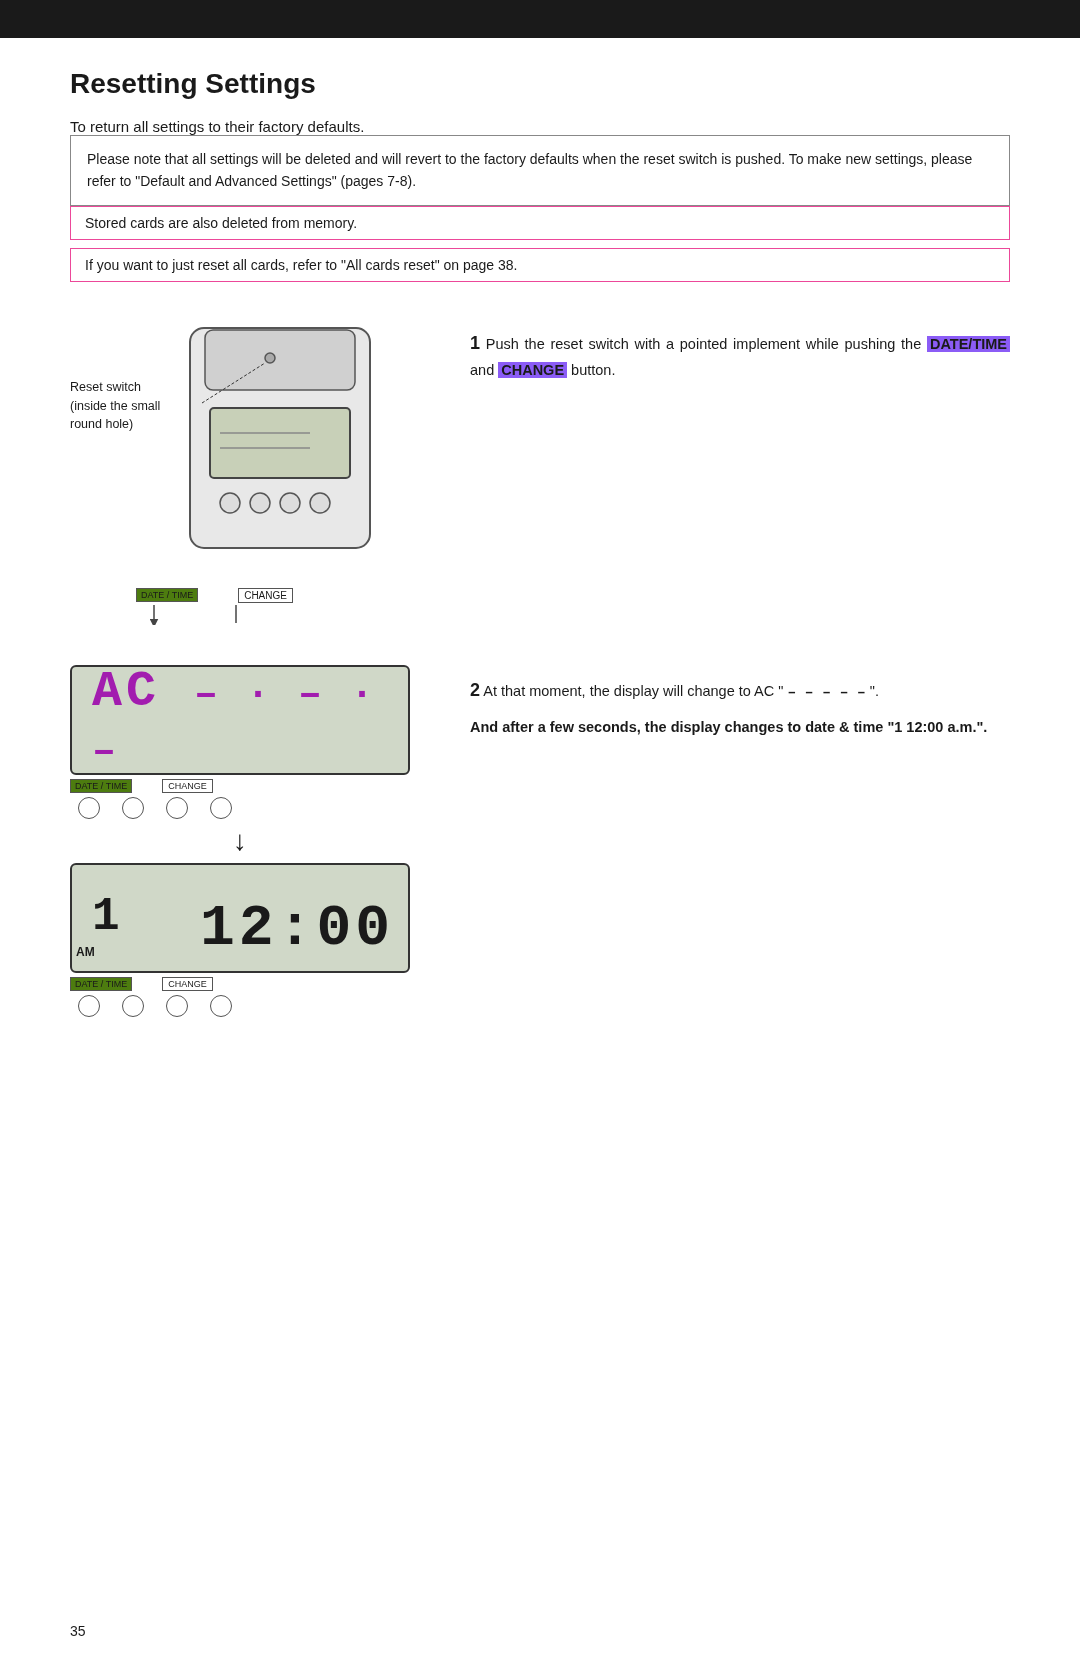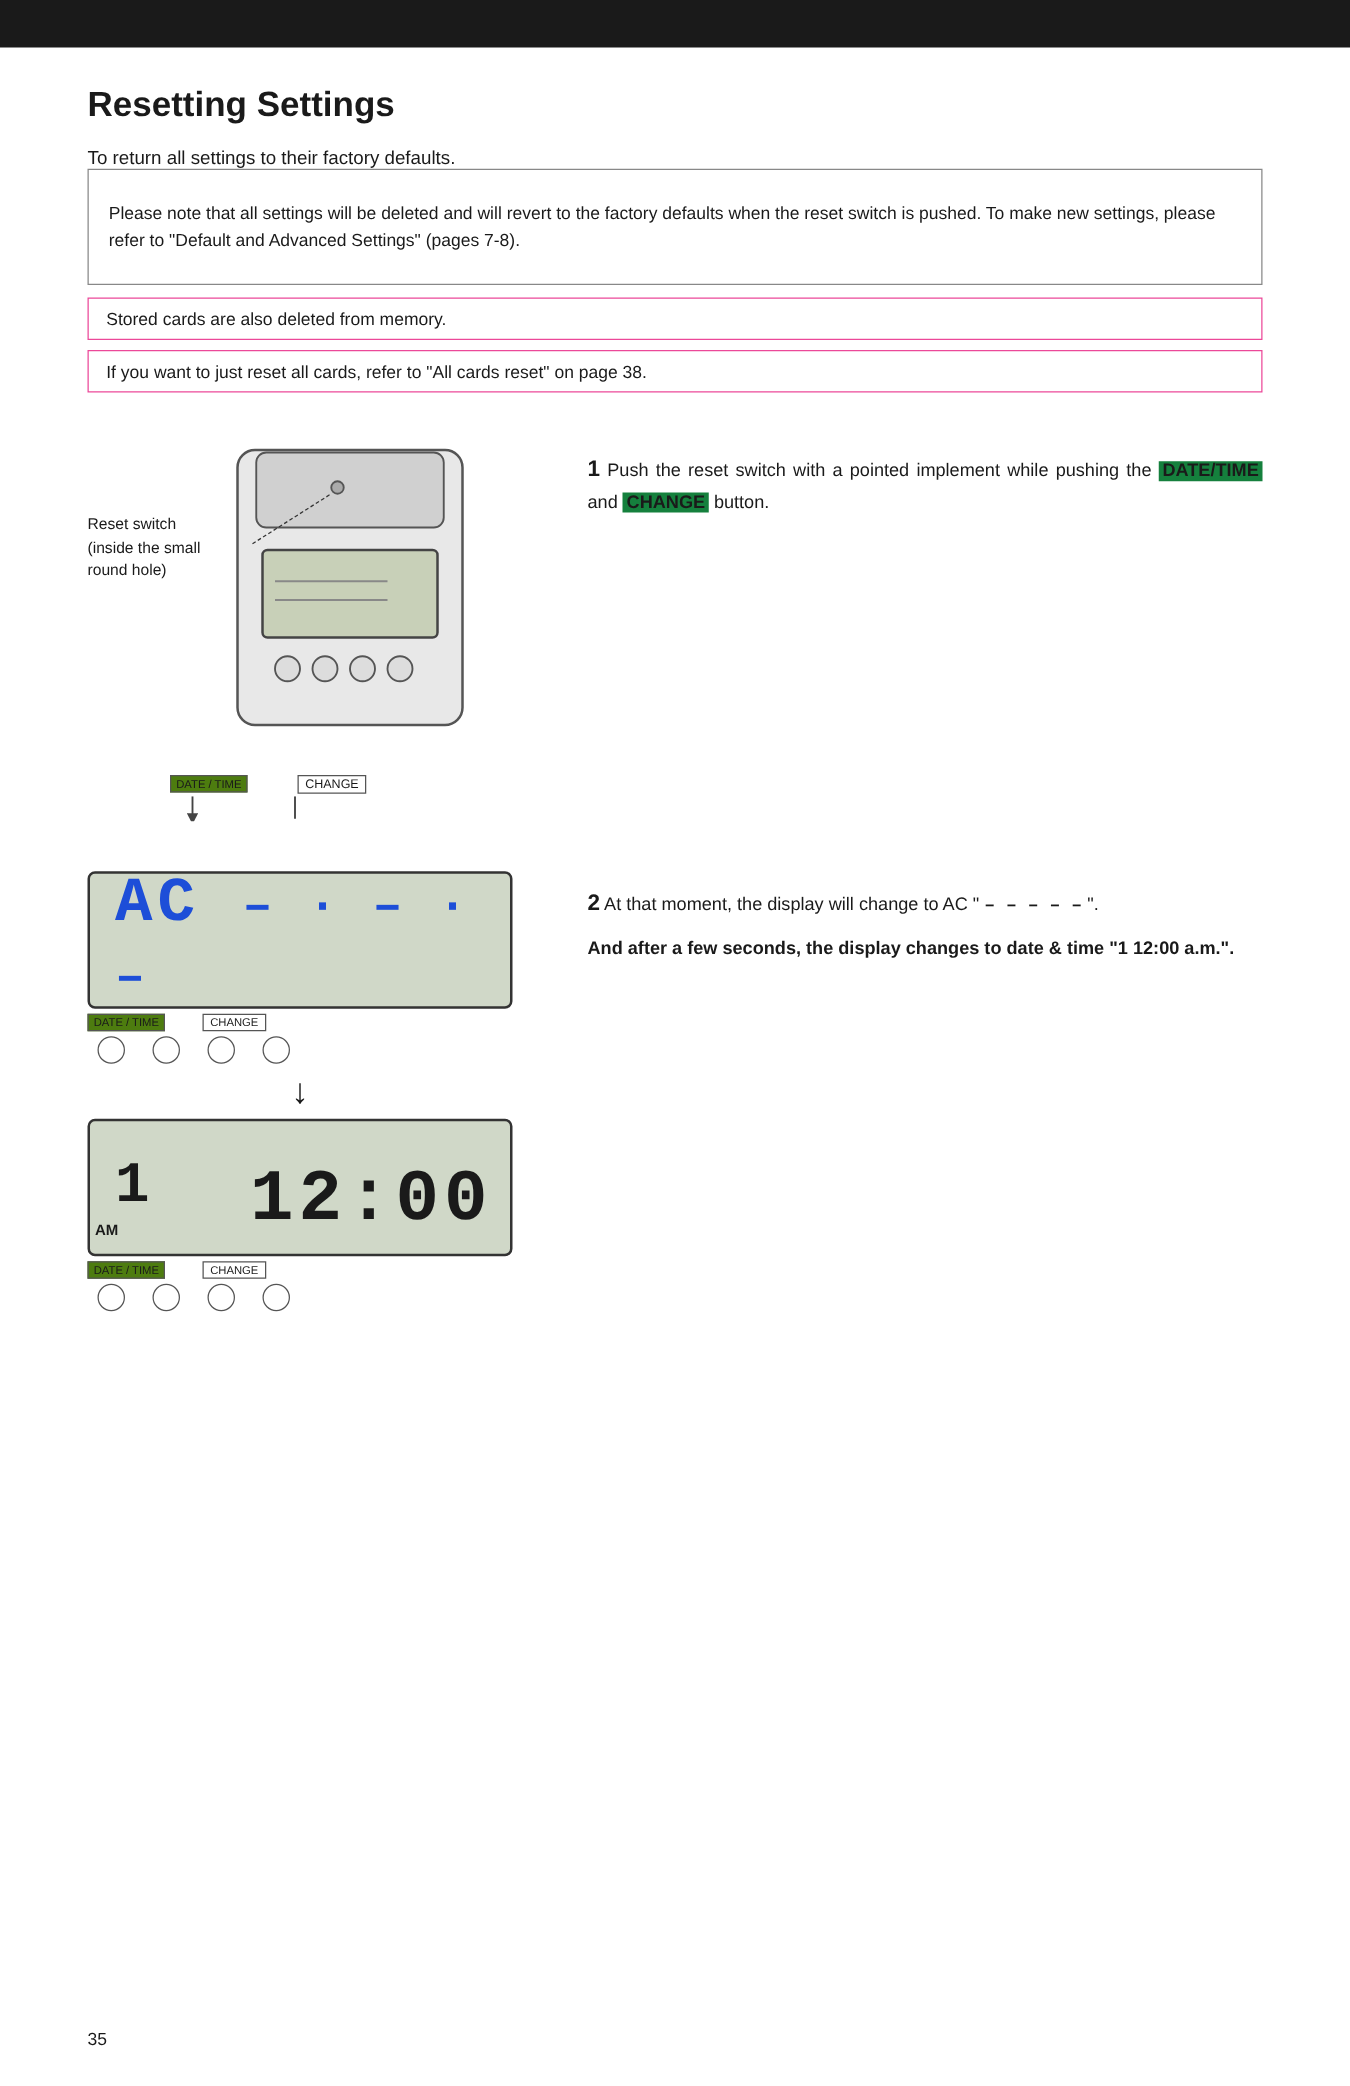--- a/index.html
+++ b/index.html
@@ -29,22 +29,21 @@
       margin-bottom: 18px;
       font-family: Arial, sans-serif;
     }
 
     .intro-text {
       font-size: 15px;
     }
 
     .note-box {
       border: 1px solid #888;
-      padding: 23px 16px;
-      margin-bottom: 10px;
+      padding: 12px 16px;
       font-size: 14px;
       line-height: 1.6;
     }
 
     .note-box-thin {
       border: 1px solid #ec4899;
       padding: 8px 14px;
       margin-bottom: 8px;
       font-size: 14px;
     }
@@ -128,21 +127,21 @@
       border-radius: 6px;
       background: #d0d8c8;
       width: 340px;
       height: 110px;
       display: flex;
       align-items: center;
       padding: 10px 20px;
       font-family: 'Courier New', monospace;
       font-size: 52px;
       font-weight: bold;
-      color: #1d4ed8;
+      color: #a21caf;
       letter-spacing: 4px;
       margin-bottom: 4px;
     }
 
     .lcd-box-2 {
       border: 2px solid #333;
       border-radius: 6px;
       background: #d0d8c8;
       width: 340px;
       height: 110px;
@@ -227,21 +226,21 @@
 
     .page-number {
       position: absolute;
       bottom: 30px;
       left: 70px;
       font-size: 14px;
       font-weight: normal;
     }
 
     .highlight-box {
-      background: #15803d;
+      background: #8b5cf6;
       padding: 0 3px;
       font-weight: bold;
     }
 
     .dashes {
       font-family: 'Courier New', monospace;
       font-weight: bold;
     }
 
     .step2-text {

